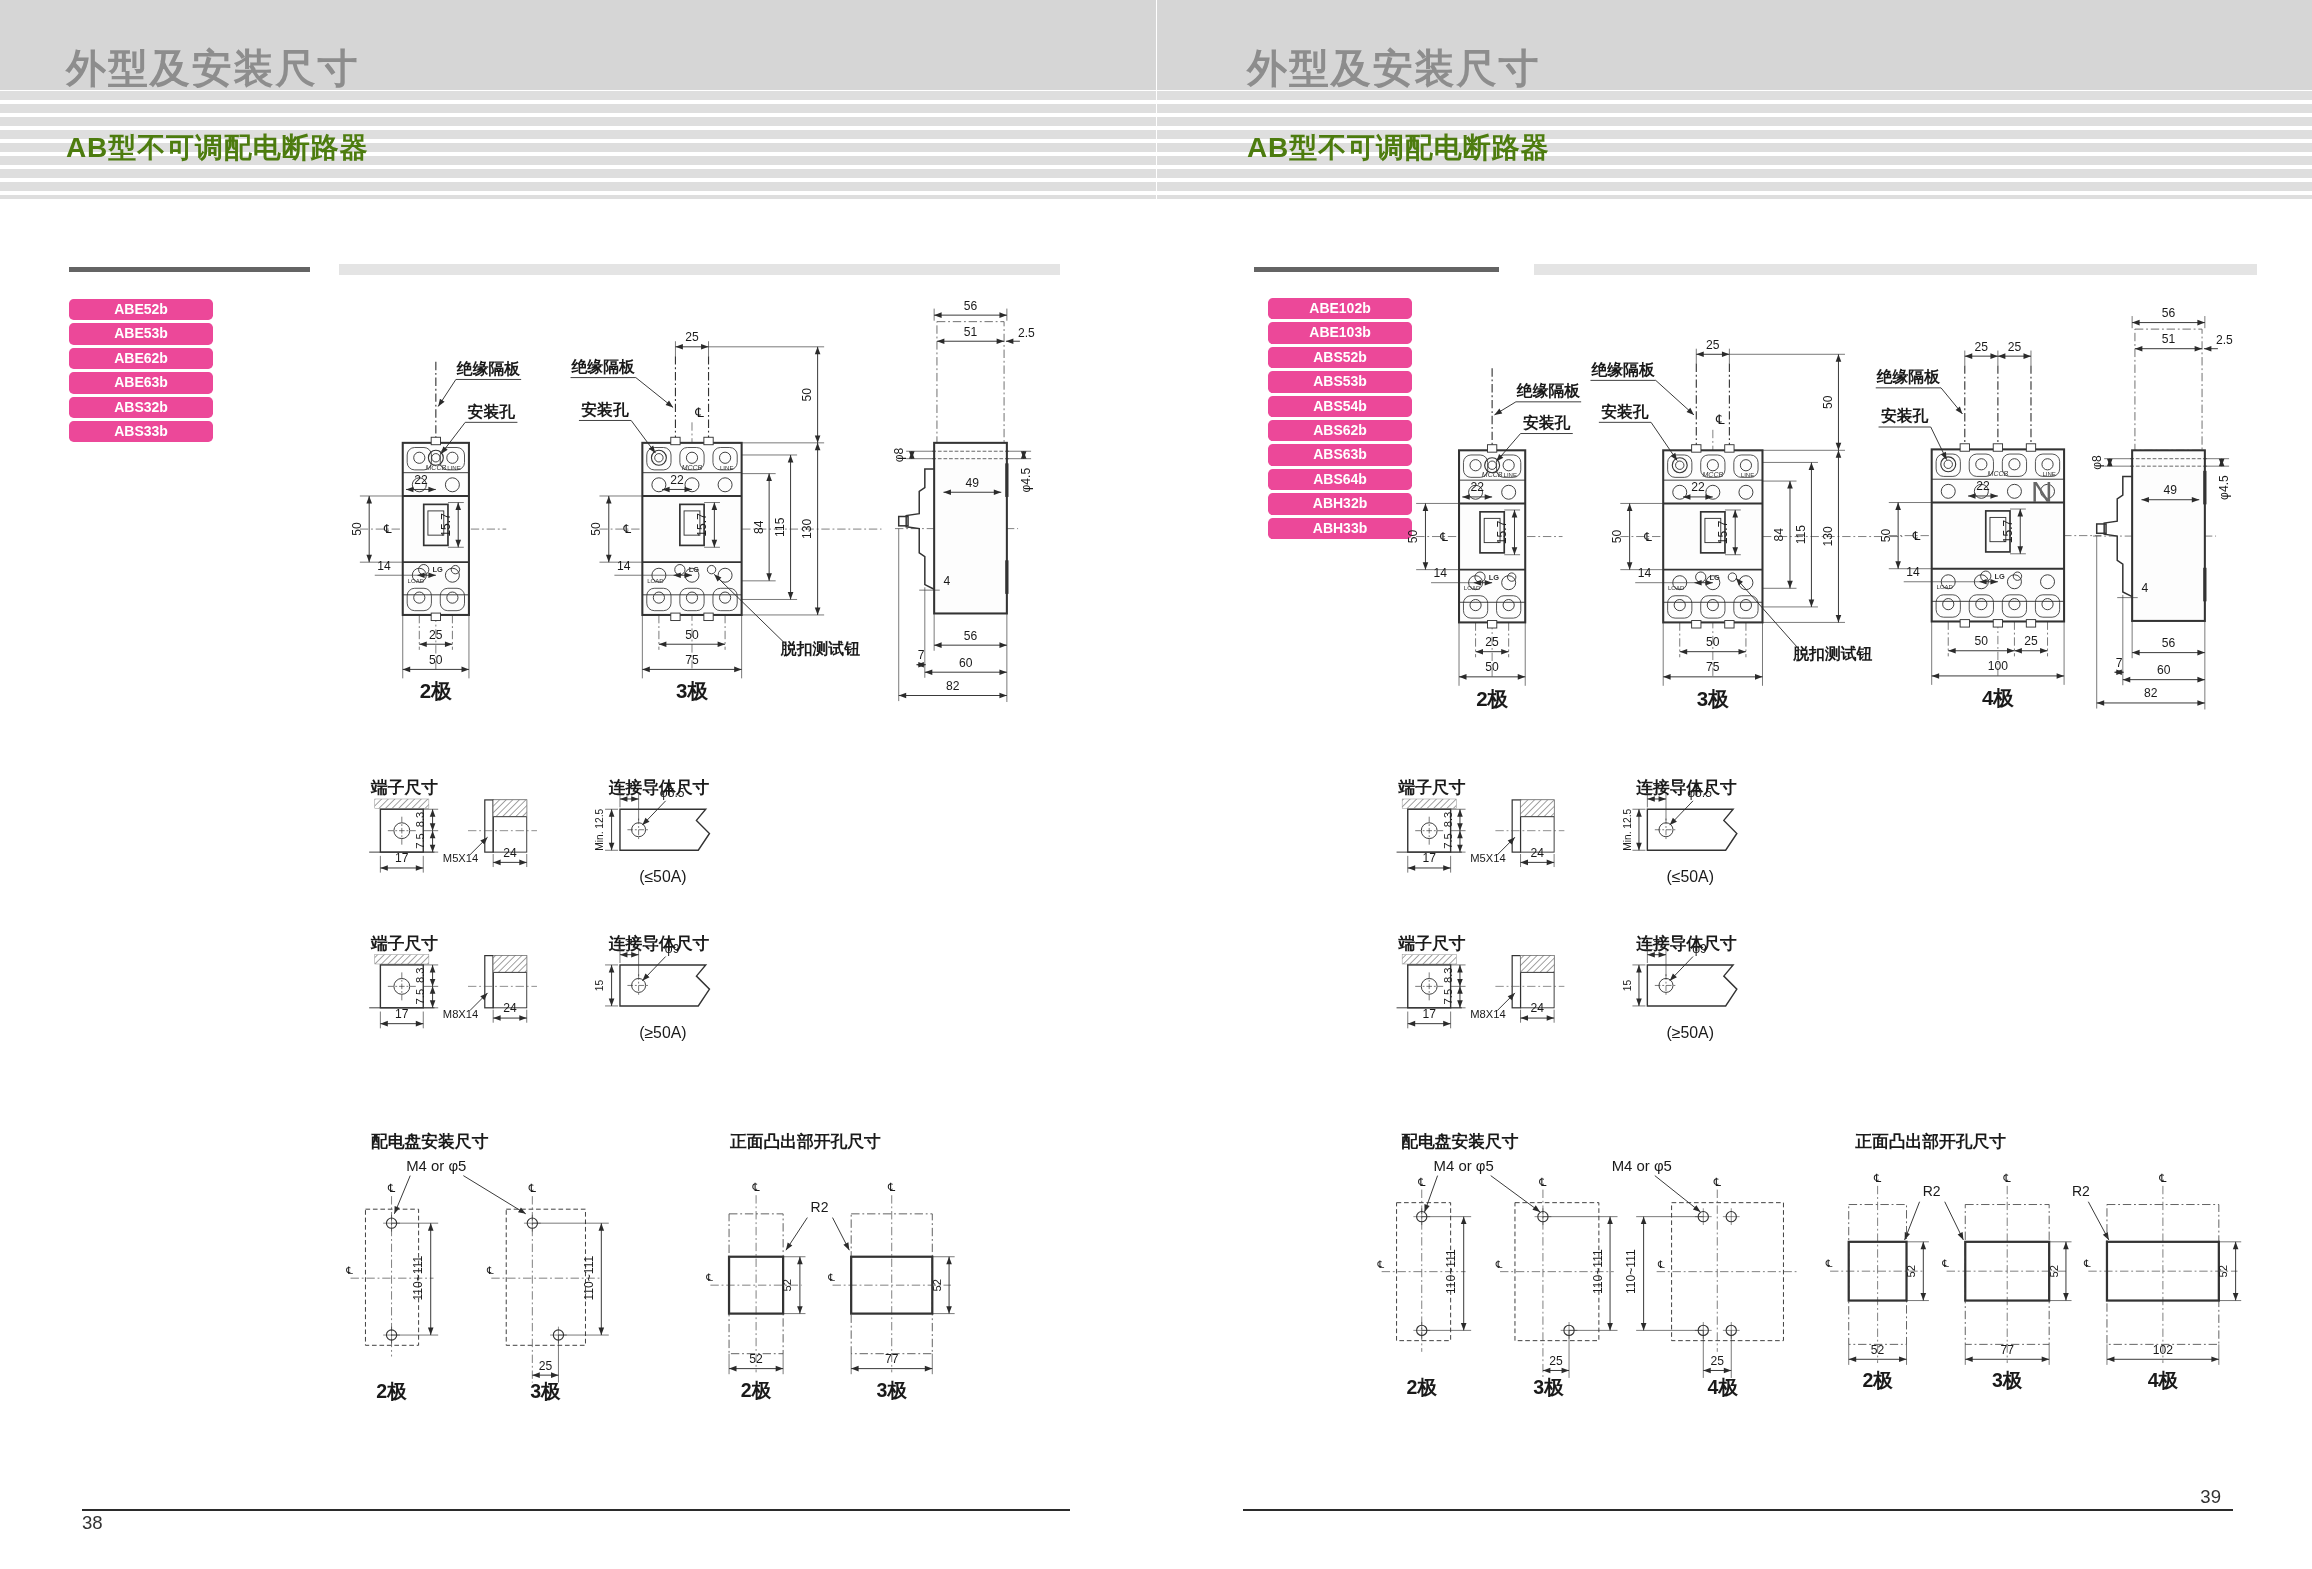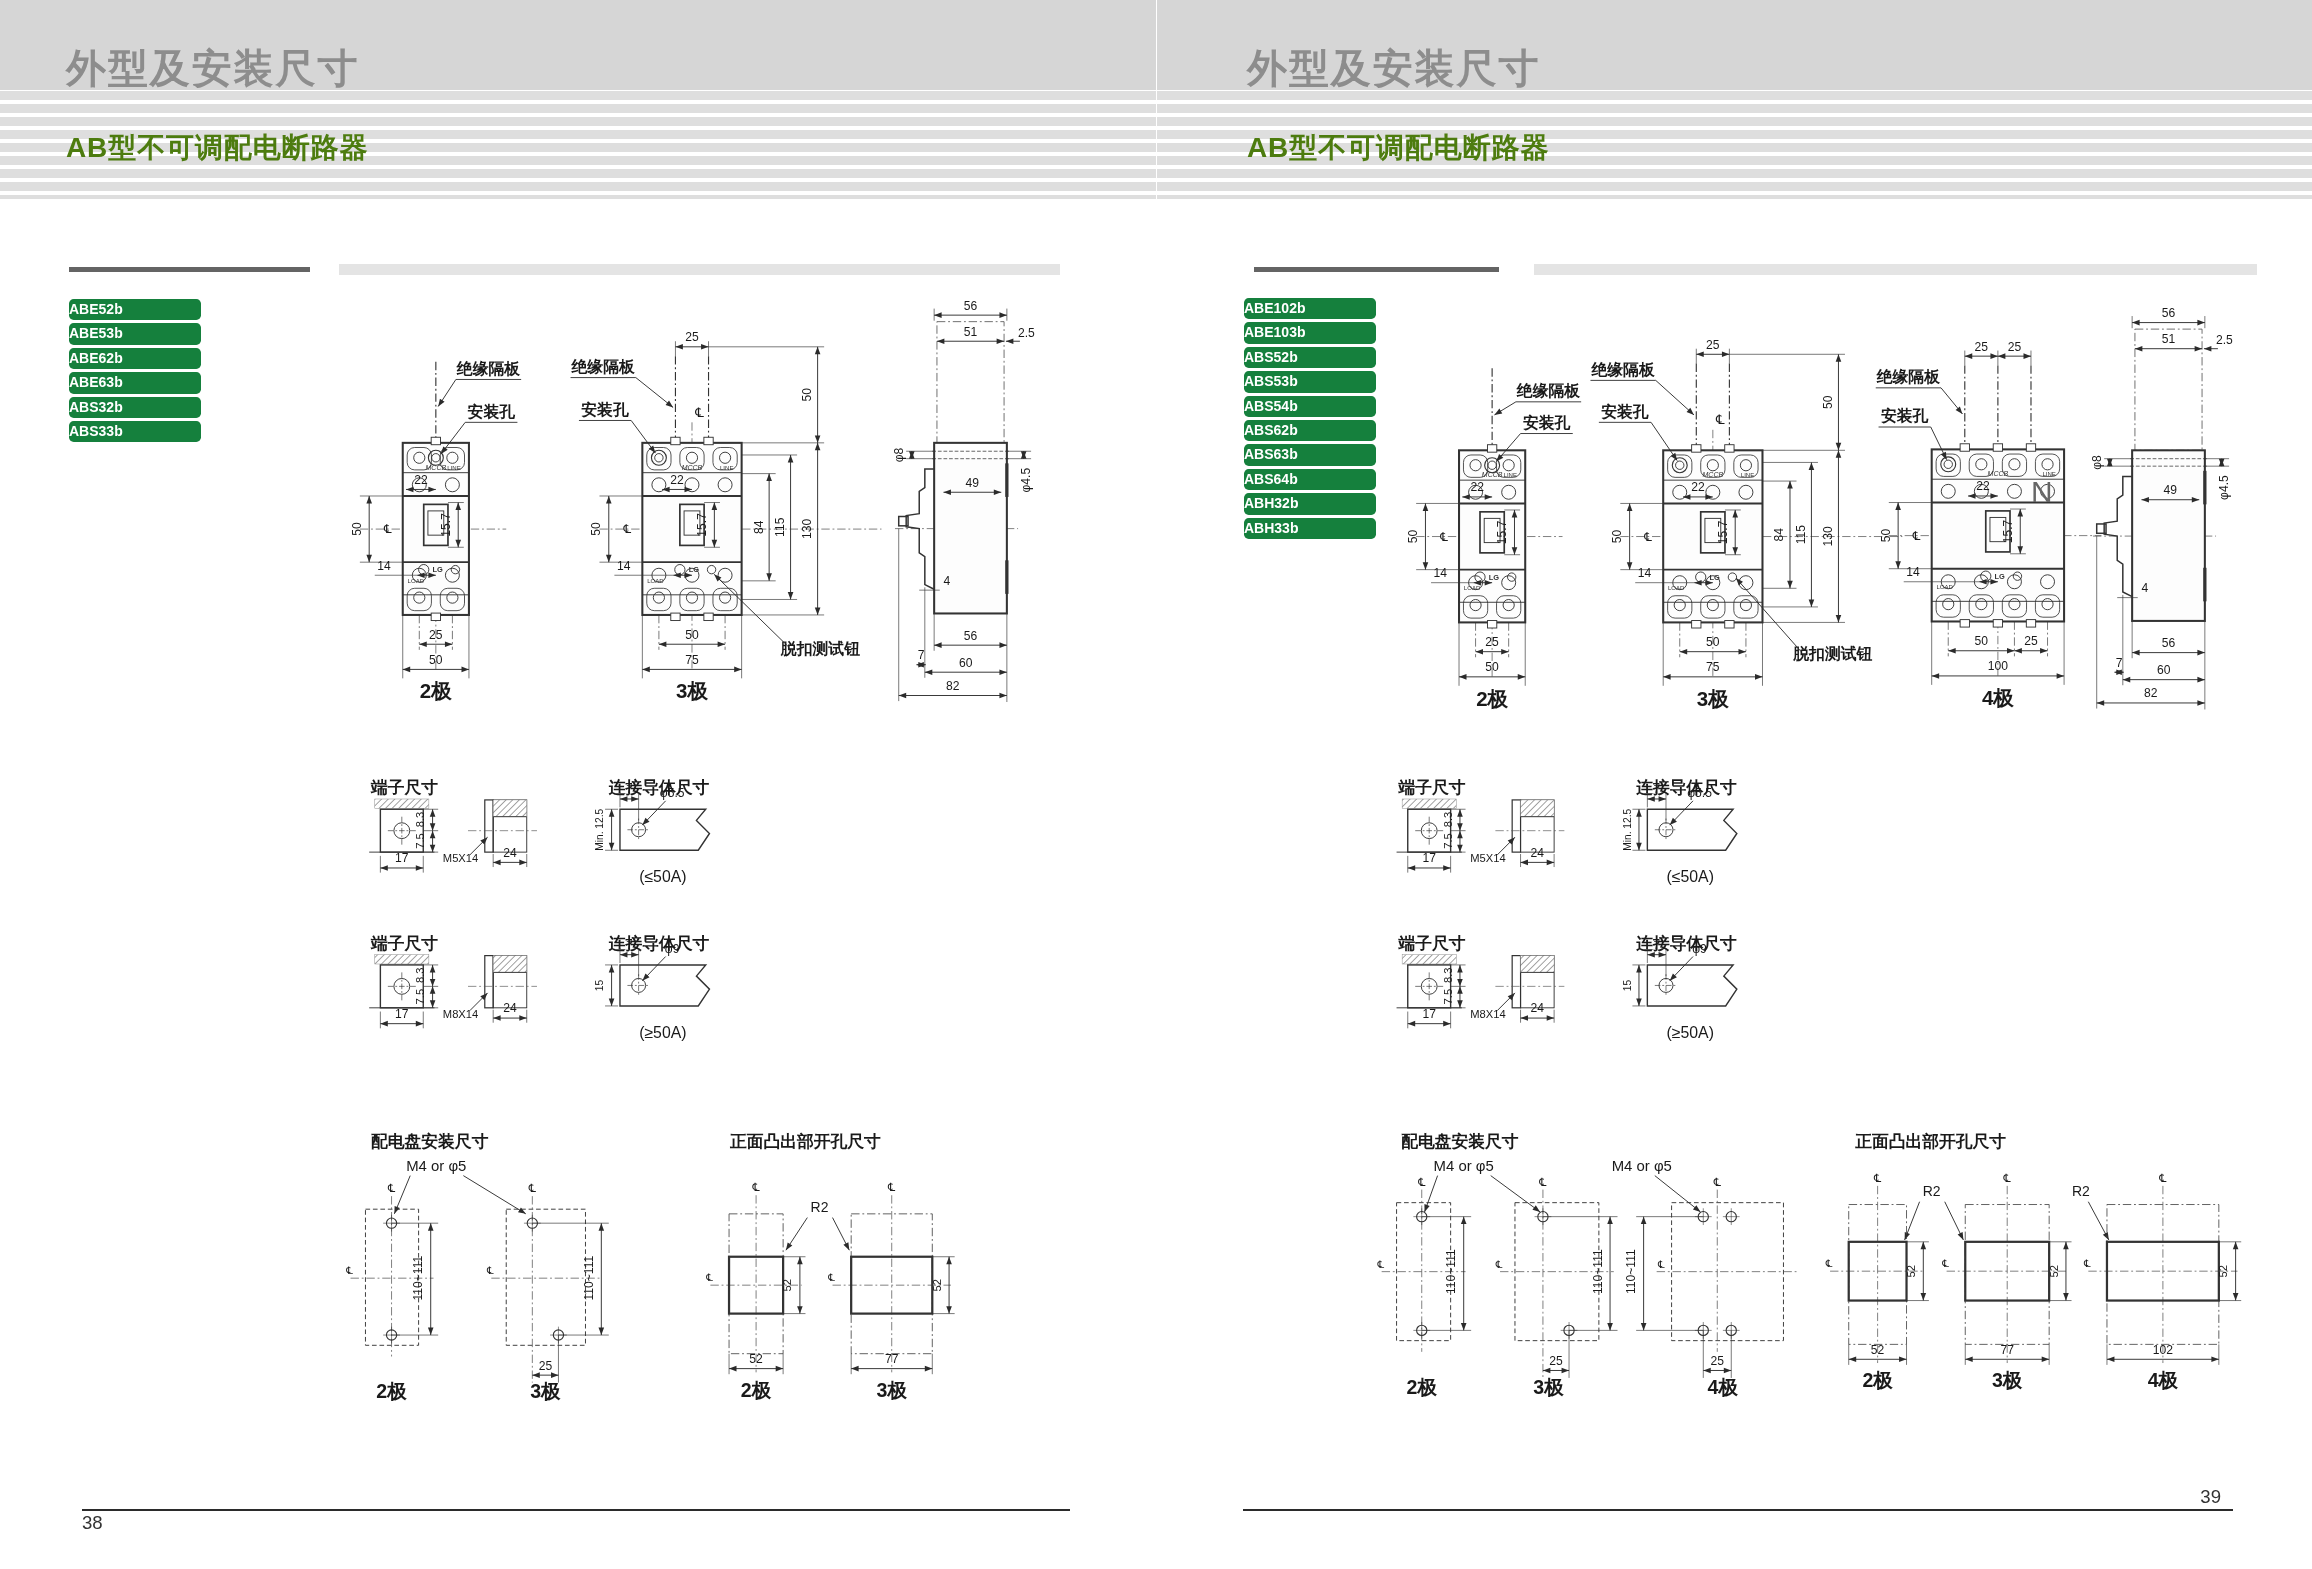--- a/index.html
+++ b/index.html
@@ -15,23 +15,23 @@
   #pageL .page-title,#pageL .page-subtitle{left:66px;}
   #pageR .page-title,#pageR .page-subtitle{left:90px;}
   .marker-dark{position:absolute;top:267px;height:4.7px;background:#646464;}
   #pageL .marker-dark{left:69px;width:241px;}
   #pageR .marker-dark{left:97px;width:245px;}
   .marker-bar{position:absolute;top:264px;height:11.2px;background:#e4e4e4;}
   #pageL .marker-bar{left:339px;width:721px;}
   #pageR .marker-bar{left:377px;width:723px;}
   .badges{position:absolute;}
   #pageL .badges{left:69px;top:299px;}
-  #pageR .badges{left:87px;top:298px;}
-  .badge{width:132px;height:21.4px;margin-bottom:3px;background:#15803d;border-radius:4.7px;
-         color:#ffffff;font-size:14px;font-weight:bold;text-align:left;line-height:21.4px;}
+  #pageR .badges{left:111px;top:298px;}
+  .badge{width:144px;height:21.4px;margin-bottom:3px;background:#ec4899;border-radius:4.7px;
+         color:#ffffff;font-size:14px;font-weight:bold;text-align:center;line-height:21.4px;}
   .page-number{position:absolute;top:1486px;font-size:18.6px;color:#333333;}
   #pageL .page-number{left:82px;margin-top:26px;}
   #pageR .page-number{right:92px;}
   .footer-line{position:absolute;top:1509px;height:1.9px;background:#2b2b2b;}
   #pageL .footer-line{left:82px;width:988px;}
   #pageR .footer-line{left:86px;width:990px;}
   #drawings{position:absolute;left:0;top:0;}
   #drawings text{font-family:"Liberation Sans","DejaVu Sans",sans-serif;}
 </style>
 </head>

